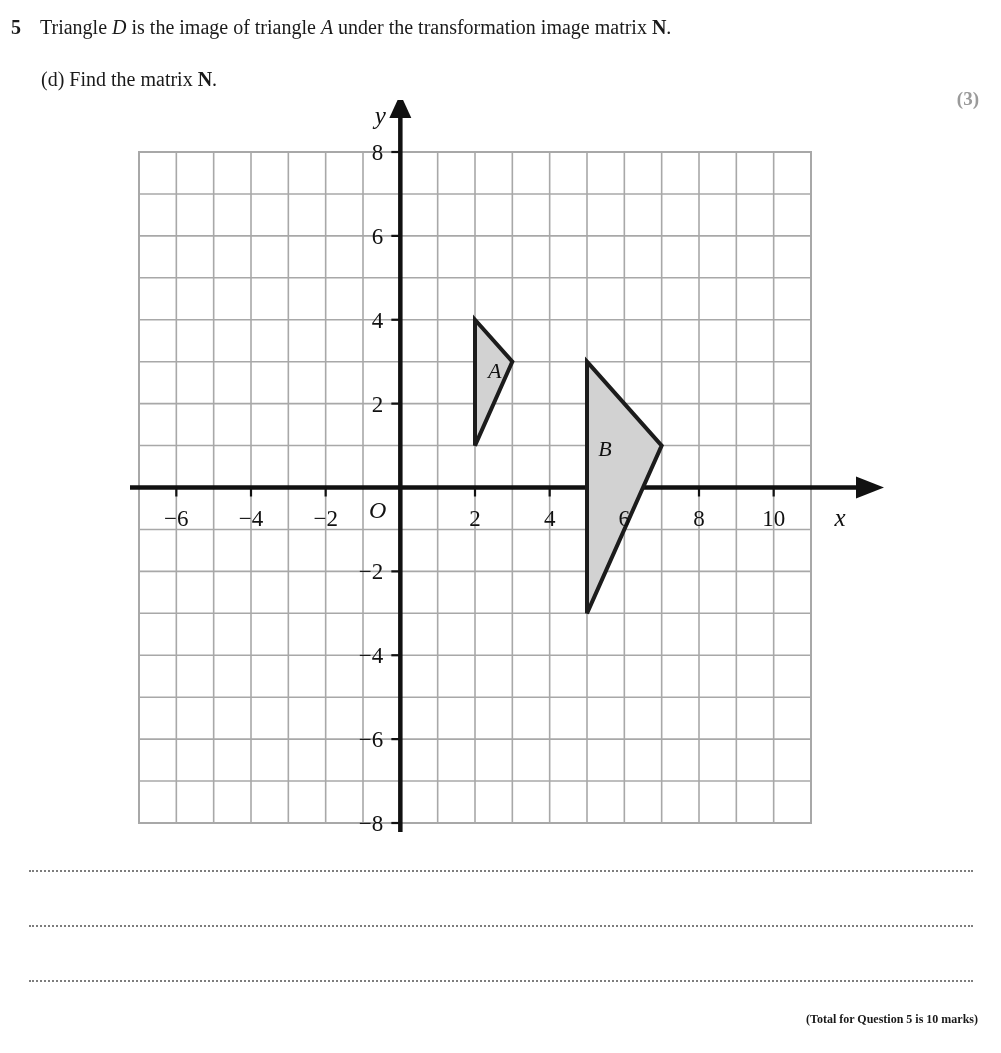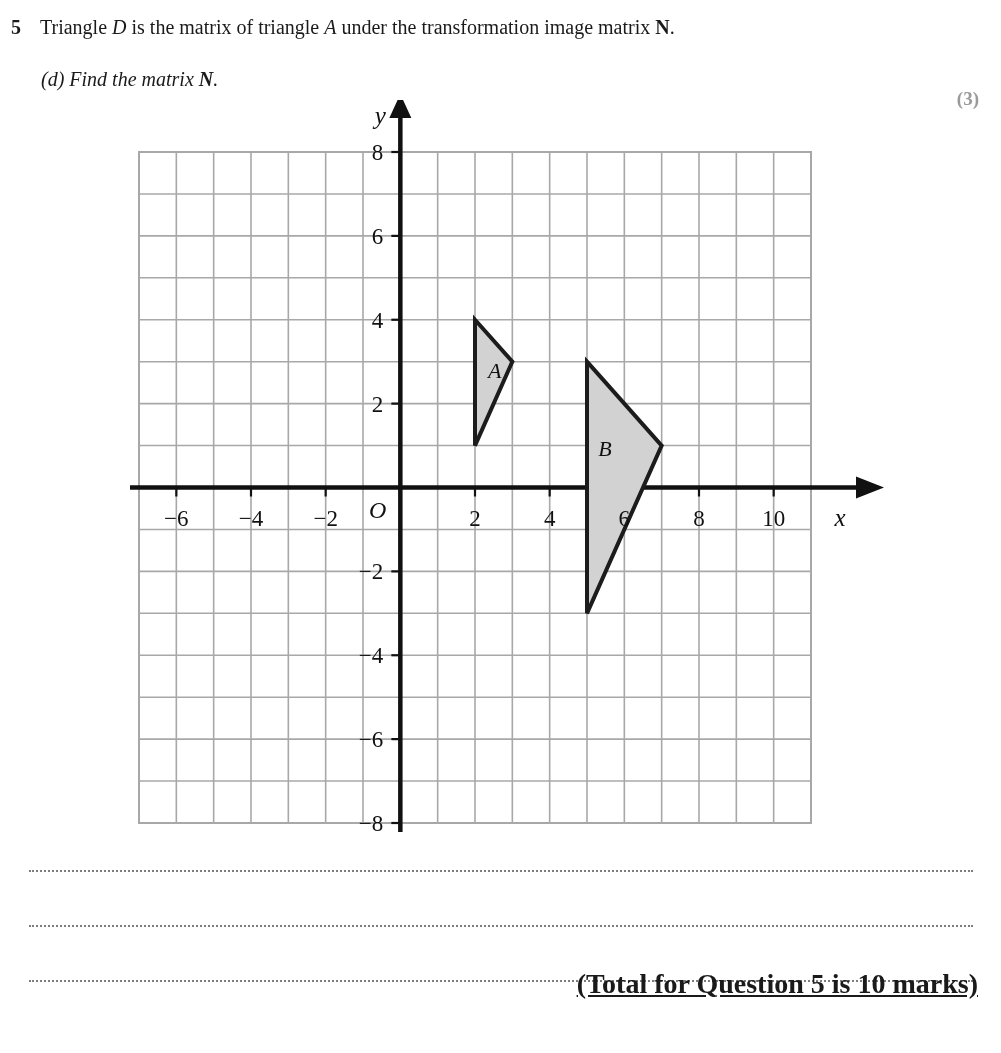--- a/index.html
+++ b/index.html
@@ -40,21 +40,20 @@
     line-height: 30px;
     white-space: nowrap;
   }
   .q-part {
     position: absolute;
     left: 41px;
     top: 52px;
     font-size: 20px;
     line-height: 30px;
     white-space: nowrap;
-    font-style: italic;
   }
   .ital { font-style: italic; }
   .bold { font-weight: bold; }
 
   .marks {
     position: absolute;
     right: 22px;
     top: 88px;
     font-size: 19px;
     font-weight: bold;
@@ -136,33 +135,32 @@
     height: 0px;
     border-top: 2px dotted #7d7d7d;
   }
   .ans-line.l1 { top: 25px; }
   .ans-line.l2 { top: 80px; }
   .ans-line.l3 { top: 135px; }
 
   .total-marks {
     position: absolute;
     right: 23px;
-    top: 968px;
-    font-size: 28px;
+    top: 1012px;
+    font-size: 12px;
     font-weight: bold;
     white-space: nowrap;
-    text-decoration: underline;
   }
 </style>
 </head>
 <body>
 
 <div class="q-header">
   <span class="q-number">5</span>
-  <span class="q-stem"><span>Triangle </span><span class="ital">D</span><span> is the matrix of triangle </span><span class="ital">A</span><span> under the transformation image matrix </span><span class="bold">N</span><span>.</span></span>
+  <span class="q-stem"><span>Triangle </span><span class="ital">D</span><span> is the image of triangle </span><span class="ital">A</span><span> under the transformation image matrix </span><span class="bold">N</span><span>.</span></span>
   <span class="q-part"><span>(d)</span>&nbsp;<span>Find the matrix </span><span class="bold">N</span><span>.</span></span>
 </div>
 
 <div class="marks">(3)</div>
 
 <div class="graph-wrap">
   <svg class="graph" width="1001" height="740" viewBox="0 0 1001 740" id="graph-svg">
     <g id="grid-group">
         <line x1="139" y1="52" x2="139" y2="723" class="grid-line"></line>
         <line x1="176.33333333333334" y1="52" x2="176.33333333333334" y2="723" class="grid-line"></line>

